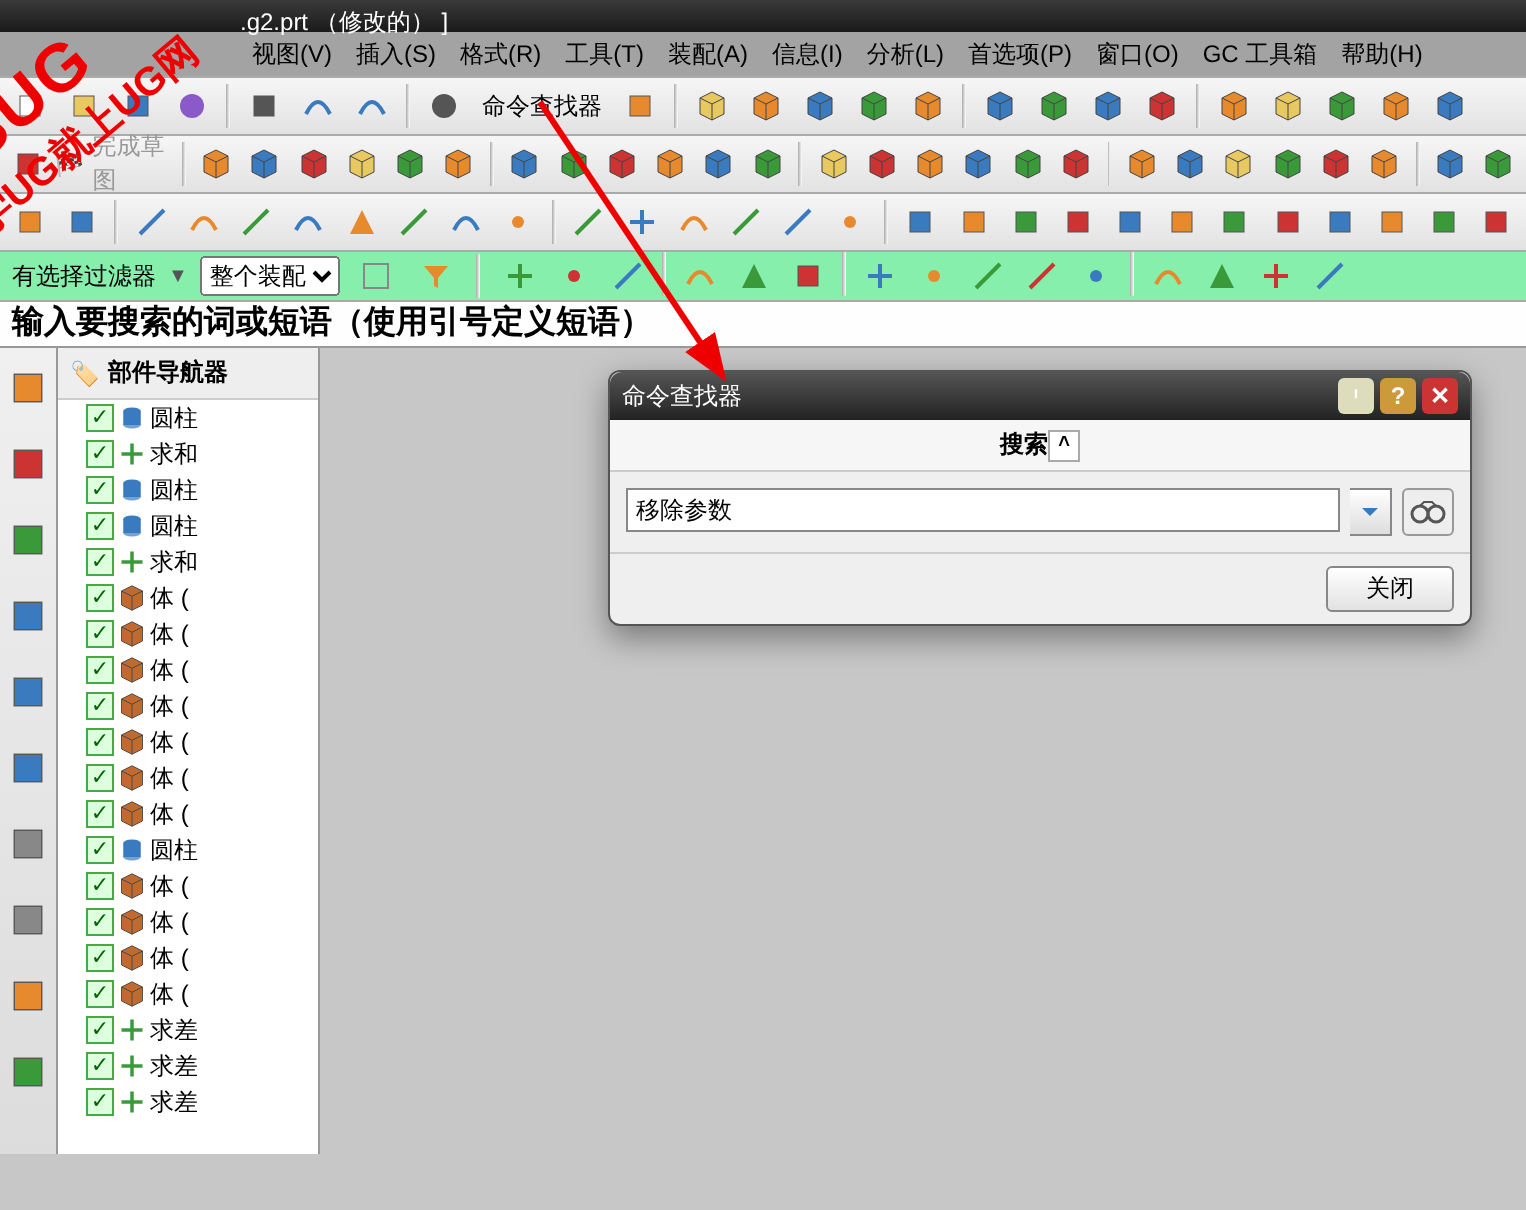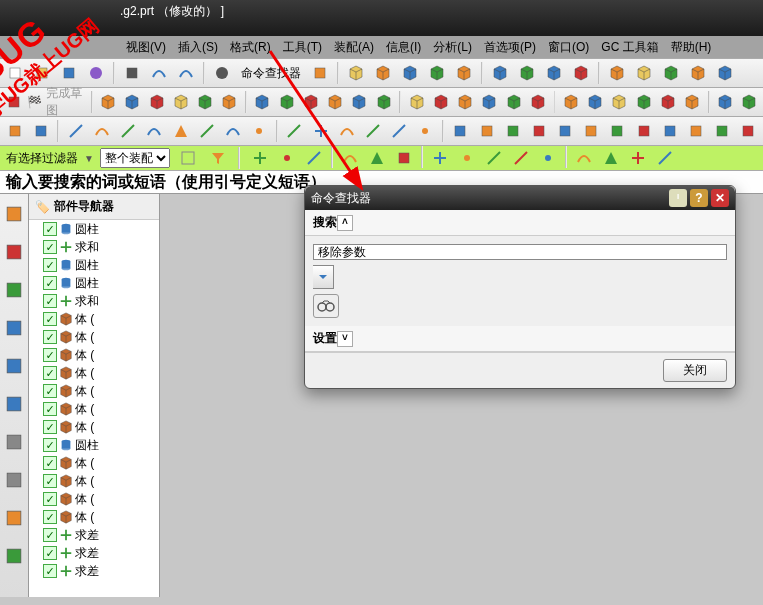--- a/index.html
+++ b/index.html
@@ -1,25 +1,25 @@
 <!DOCTYPE html>
 <html><head>
 <meta charset="utf-8">
 <style>
   html,body{margin:0;padding:0;font-family:"Microsoft YaHei",SimSun,Arial,sans-serif;font-size:12px;background:#c7c7c7;overflow:hidden;width:763px;height:605px;}
-  .titlebar{background:linear-gradient(#3a3a3a,#1a1a1a);color:#fff;height:36px;line-height:22px;padding-left:120px;font-size:12px;}
+  .titlebar{background:linear-gradient(#3a3a3a,#1a1a1a);color:#fff;height:16px;line-height:22px;padding-left:120px;font-size:12px;}
   .menubar{background:#a3a3a3;height:22px;display:flex;align-items:center;padding-left:120px;border-bottom:1px solid #aaa;}
   .menubar span{padding:0 6px;cursor:default;}
   .toolbar{background:linear-gradient(#f6f6f6,#e2e2e2);height:28px;display:flex;align-items:center;gap:3px;padding:0 3px;border-bottom:1px solid #aaa;}
   .tbtn{width:22px;height:22px;border:1px solid transparent;border-radius:2px;display:flex;align-items:center;justify-content:center;font-size:14px;}
   .tbtn svg{width:16px;height:16px;}
   .sep{width:2px;height:22px;background:linear-gradient(90deg,#aaa,#fff);margin:0 2px;}
   .finish-sketch{display:flex;align-items:center;gap:4px;color:#999;font-size:12px;}
   .cmd-search-lbl{font-size:12px;padding:0 4px;}
-  .filterbar{background:#bef264;height:24px;display:flex;align-items:center;gap:6px;padding:0 6px;border-bottom:1px solid #aaa;}
+  .filterbar{background:#86efac;height:24px;display:flex;align-items:center;gap:6px;padding:0 6px;border-bottom:1px solid #aaa;}
   .filterbar select{font-size:12px;height:20px;}
   .hintbar{background:#fefefe;height:22px;line-height:22px;padding:0 6px;font-weight:bold;font-size:16px;border-bottom:1px solid #999;}
   .body{display:flex;height:calc(605px - 22px - 22px - 28px*4 - 24px - 22px);}
   .leftstrip{width:28px;background:linear-gradient(#f0f0f0,#dcdcdc);border-right:1px solid #999;display:flex;flex-direction:column;align-items:center;gap:14px;padding-top:8px;}
   .leftstrip .lbtn{width:22px;height:22px;border:1px solid transparent;display:flex;align-items:center;justify-content:center;}
   .navpanel{width:130px;background:#f7f7f7;border-right:1px solid #999;display:flex;flex-direction:column;}
   .navhead{background:#eee;border-bottom:1px solid #ccc;padding:4px 6px;font-weight:bold;display:flex;align-items:center;gap:4px;}
   .colhead{background:#f2f2f2;border-bottom:1px solid #ccc;padding:2px 6px;font-size:12px;display:flex;align-items:center;gap:4px;}
   .tree{flex:1;overflow:auto;background:#fff;}
   .treeitem{display:flex;align-items:center;gap:2px;height:18px;padding-left:14px;font-size:12px;white-space:nowrap;}
@@ -29,24 +29,24 @@
   
   .arrow{position:absolute;left:265px;top:46px;pointer-events:none;}
   
   .dialog{position:absolute;left:304px;top:185px;width:430px;background:#efefef;border:1px solid #555;border-radius:6px;box-shadow:0 6px 16px rgba(0,0,0,.4);}
   .dlg-title{background:linear-gradient(#555,#222);color:#fff;height:24px;display:flex;align-items:center;justify-content:space-between;padding:0 6px;border-radius:6px 6px 0 0;}
   .dlg-title .btns{display:flex;gap:3px;}
   .dlg-title .btns div{width:18px;height:18px;border-radius:3px;display:flex;align-items:center;justify-content:center;font-weight:bold;}
   .qbtn{background:#ddb;}
   .hbtn{background:#cc9a3a;color:#fff;}
   .xbtn{background:#c33;color:#fff;}
-  .section-head{background:#f6f6f6;border-bottom:1px solid #ccc;padding:4px 8px;font-weight:bold;display:flex;justify-content:flex-start;align-items:center;}
+  .section-head{background:#f6f6f6;border-bottom:1px solid #ccc;padding:4px 24px;font-weight:bold;display:flex;justify-content:center;align-items:center;}
   .chev{width:14px;height:14px;border:1px solid #aaa;background:#fff;font-size:10px;text-align:center;line-height:12px;}
   .section-body{padding:8px;}
-  .searchrow{display:flex;gap:5px;flex-direction:column;}
+  .searchrow{display:flex;gap:5px;}
   .searchrow input{flex:1;height:20px;border:1px solid #888;background:#fff;font-size:12px;padding:0 4px;}
   .goggles{width:24px;height:22px;border:1px solid #999;border-radius:3px;background:#eee;display:flex;align-items:center;justify-content:center;}
   .dropbtn{width:20px;height:22px;border:1px solid #888;border-left:none;background:linear-gradient(#fff,#ddd);display:flex;align-items:center;justify-content:center;}
   .dlg-foot{display:flex;justify-content:flex-end;padding:6px 8px;border-top:1px solid #ccc;}
   .dlg-foot button{padding:2px 19px;font-size:12px;border:1px solid #888;background:linear-gradient(#fff,#e2e2e2);border-radius:3px;}
   
   .ribbon{position:absolute;left:-40px;top:20px;transform:rotate(-40deg);font-weight:bold;color:#e00;font-size:26px;font-family:Arial;pointer-events:none;}
   .ribbon .big{font-size:34px;letter-spacing:1px;}
 </style>
 </head>
@@ -908,24 +908,20 @@
         </div>
       <div class="goggles">
           <svg width="18" height="14" viewBox="0 0 18 12">
             <circle cx="5" cy="7" r="4" fill="none" stroke="#555" stroke-width="1.5"></circle>
             <circle cx="13" cy="7" r="4" fill="none" stroke="#555" stroke-width="1.5"></circle>
             <path d="M5 3l2-2h4l2 2" fill="none" stroke="#555"></path>
           </svg>
         </div>
     </div>
   </div>
-  <div class="section-head">
-    <span>设置</span>
-    <div class="chev">˅</div>
-  </div>
   <div class="dlg-foot">
     <button>关闭</button>
   </div>
 </div>
 
 <svg class="arrow" width="120" height="160">
   <defs>
       <marker id="ah" markerWidth="10" markerHeight="10" refX="6" refY="3" orient="auto">
         <path d="M0 0L8 3L0 6z" fill="#e00"></path>
       </marker>

